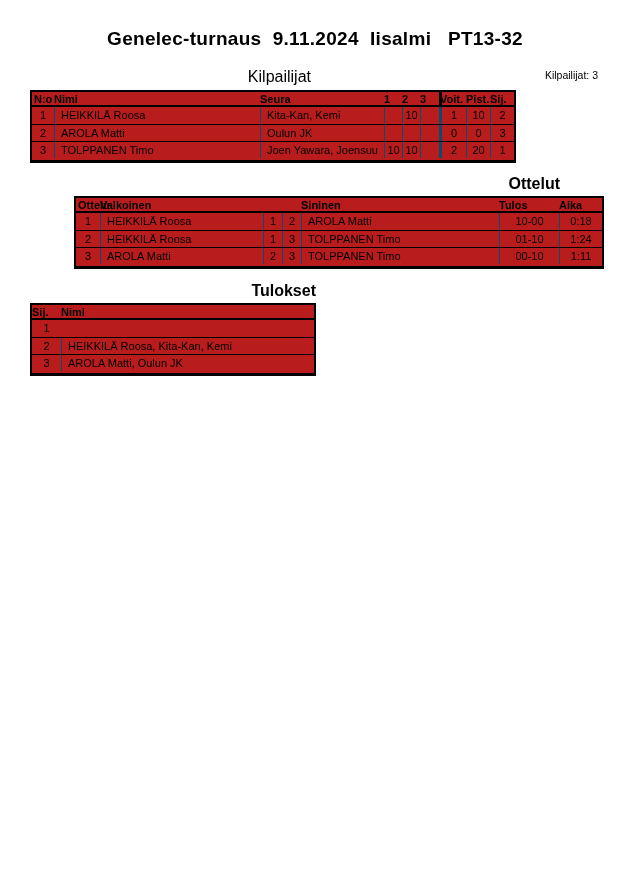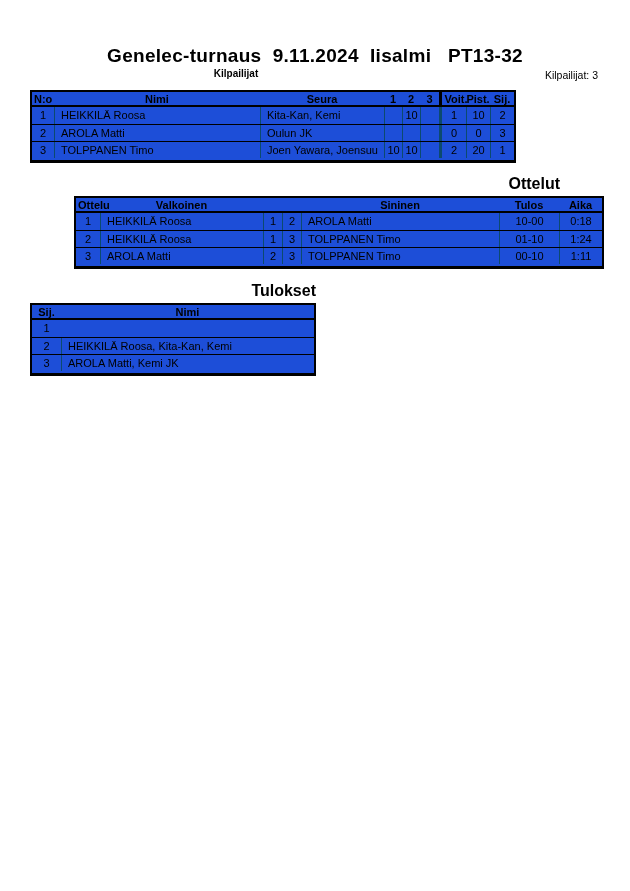--- a/index.html
+++ b/index.html
@@ -8,55 +8,55 @@
     width:630px; height:891px;
     background:#ffffff;
     font-family:"Liberation Sans", sans-serif;
     color:#000;
     overflow:hidden;
     margin:0 auto;
   }
   * { box-sizing:border-box; }
 
   .main-title {
-    position:absolute; top:45px; left:0; width:630px;
+    position:absolute; top:28px; left:0; width:630px;
     text-align:center; font-weight:bold; font-size:19px;
     white-space:pre; letter-spacing:0.3px;
   }
   .sub-title {
     position:absolute; top:68px; left:161px; width:150px;
-    text-align:center; font-weight:bold; font-size:10px;
+    text-align:right; font-weight:normal; font-size:16px;
   }
   .competitors-count {
     position:absolute; top:69px; right:32px;
     font-size:10.5px;
   }
   .section-title { position:absolute; text-align:right; font-weight:bold; font-size:16px; }
   #title-ottelut  { top:175px; left:30px; width:530px; }
   #title-tulokset { top:282px; left:30px; width:286px; }
 
   
   .tbl {
     position:absolute;
     border:2px solid #000;
     border-bottom-width:3px;
     padding-bottom:2px;           
-    background:#1d4ed8;
+    background:#b91c1c;
   }
   #tbl-kilpailijat { left:30px; top:90px;  width:486px; }
   #tbl-ottelut     { left:30px; top:196px; width:530px;margin-left:44px; }
   #tbl-tulokset    { left:30px; top:303px; width:286px; }
 
   .thead {
     position:relative; height:15px; line-height:15px;
     border-bottom:2px solid #000;
     font-weight:bold; font-size:11px; white-space:nowrap;
   }
   .thead span { position:absolute; top:0; height:15px; }
-  .hc { text-align:center; }
+  .hc { }
   .hl { text-align:left; padding-left:2px; }
 
   .trow { display:grid; height:17px; font-size:11px; line-height:16px; }
   .trow + .trow { border-top:1px solid #000; }
   .row-k { grid-template-columns:22px 206px 124px 18px 18px 19px 27px 24px 24px; }
   .row-o { grid-template-columns:24px 163px 19px 19px 198px 60px 43px; }
   .row-t { grid-template-columns:29px 253px; }
 
   .trow > div { border-left:1px solid #0c4a6e; overflow:hidden; white-space:nowrap; }
   .trow > div:first-child { border-left:none; }
@@ -172,17 +172,17 @@
     </div>
     <div class="trow row-t">
       <div class="cc">1</div>
     </div>
     <div class="trow row-t">
       <div class="cc">2</div>
       <div class="cl">HEIKKILÄ Roosa, Kita-Kan, Kemi</div>
     </div>
     <div class="trow row-t">
       <div class="cc">3</div>
-      <div class="cl">AROLA Matti, Kemi JK</div>
+      <div class="cl">AROLA Matti, Oulun JK</div>
     </div>
   </div>
 
 </div>
 
 </body></html>

